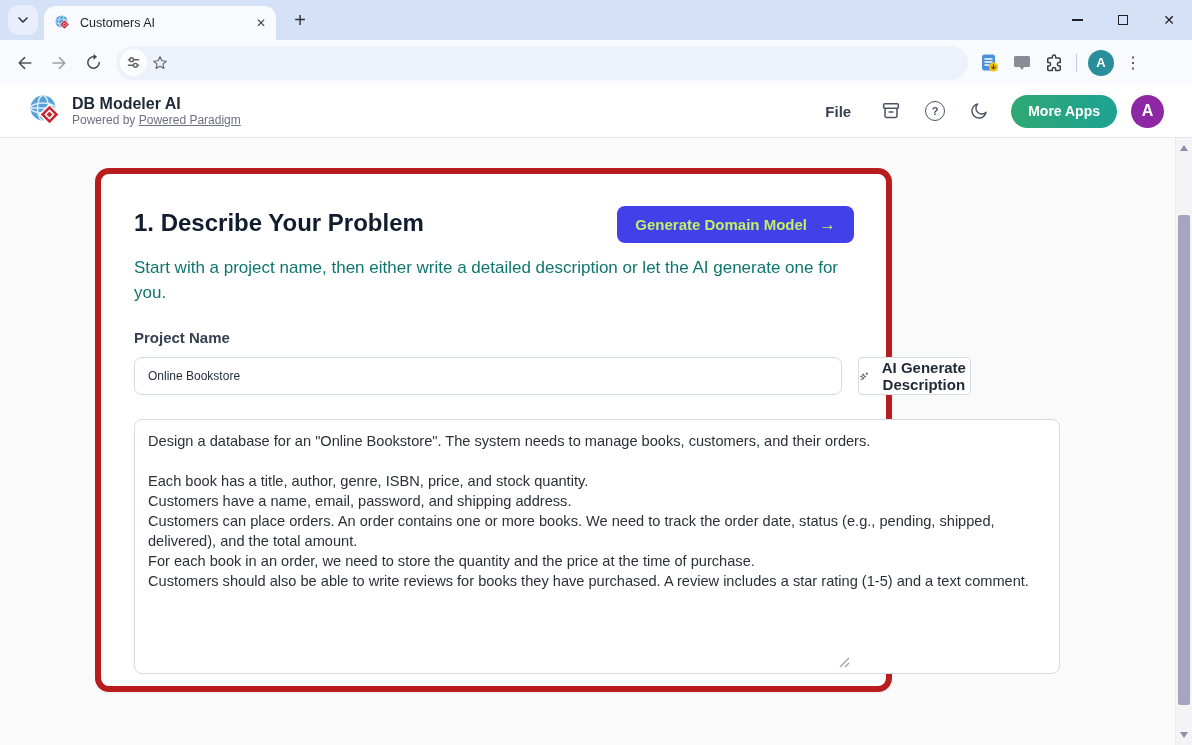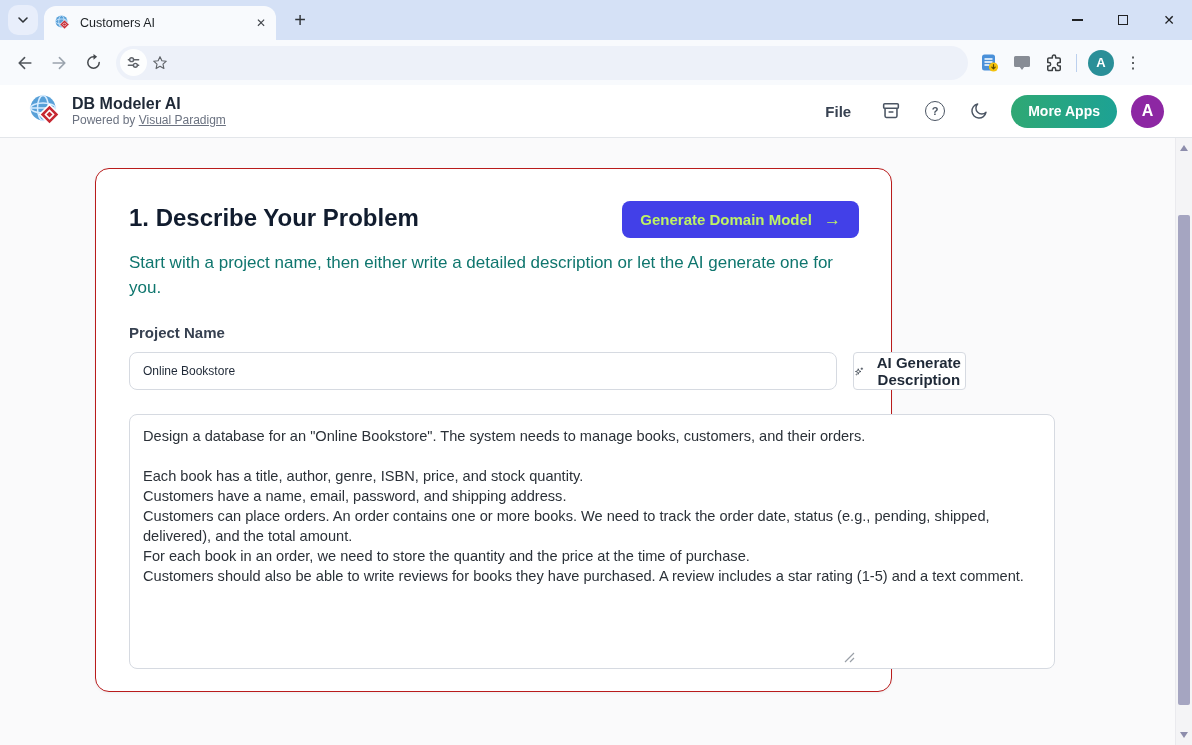--- a/index.html
+++ b/index.html
@@ -39,21 +39,21 @@
   .powered a { color:#6b7280; text-decoration:underline; cursor:pointer; }
   .header-right { margin-left:auto; display:flex; align-items:center; gap:8px; }
   .file-menu { font-size:15px; font-weight:600; color:#374151; padding:6px 14px; border-radius:6px; cursor:pointer; }
   .hdr-icon-btn { width:36px; height:36px; display:grid; place-items:center; border-radius:8px; cursor:pointer; }
   .help-circle { width:20px; height:20px; border:1.7px solid #4b5563; border-radius:50%; display:grid; place-items:center; font-size:11px; font-weight:700; color:#4b5563; }
   .more-apps-btn { height:33px; padding:0 17px; border:none; border-radius:17px; background:linear-gradient(90deg,#2fa874,#1da294); color:#fff; font-size:14px; font-weight:700; font-family:inherit; cursor:pointer; margin-left:6px; }
   .header-avatar { width:33px; height:33px; border-radius:50%; background:#8d27a3; color:#fff; font-size:16px; font-weight:700; display:grid; place-items:center; margin-left:6px; cursor:pointer; }
 
   
   .content { position:relative; height:607px; background:#fafafb; }
-  .card { position:absolute; left:95px; top:30px; width:797px; height:524px; background:#fff; border:1px solid #b91c1c; border-radius:14px; box-shadow:0 1px 3px rgba(16,24,40,.05); padding:34px 32px 0 33px; }
+  .card { position:absolute; left:95px; top:30px; width:797px; height:524px; background:#fff; border:6px solid #b91c1c; border-radius:14px; box-shadow:0 1px 3px rgba(16,24,40,.05); padding:34px 32px 0 33px; }
   .card-top { display:flex; justify-content:space-between; align-items:flex-start; }
   .page-heading { font-size:24px; font-weight:700; color:#111c2e; line-height:30px; }
   .subheading { font-size:17px; color:#0f766e; line-height:25px; max-width:705px; margin-top:12px; }
   .generate-btn { height:37px; padding:12px 18px; border:none; border-radius:8px; background:#4240e8; color:#bef264; font-size:15px; font-weight:700; font-family:inherit; display:flex; align-items:center; gap:12px; cursor:pointer; margin-top:-2px; }
   .generate-arrow { font-size:17px; font-weight:400; }
   .form-label { margin-top:24px; font-size:15px; font-weight:700; color:#374151; line-height:18px; }
   .form-row { display:flex; gap:16px; margin-top:10px; }
   .project-input { flex:0 0 708px; height:38px; border:1px solid #d6dae1; border-radius:8px; padding:0 13px; font-size:12px; color:#1f2937; font-family:inherit; background:#fff; outline:none; }
   .ai-btn { flex:1; height:38px; border:1px solid #d6dae1; border-radius:4px; background:#fff; font-size:15px; font-weight:600; color:#1f2937; font-family:inherit; display:flex; align-items:center; justify-content:center; gap:9px; cursor:pointer; }
   .desc-wrap { position:relative; margin-top:24px; }
@@ -170,21 +170,21 @@
     <ellipse cx="15" cy="15" rx="5.5" ry="12.5" fill="none" stroke="#d7ecff" stroke-width="1.5"></ellipse>
     <ellipse cx="15" cy="15" rx="12.5" ry="5" fill="none" stroke="#d7ecff" stroke-width="1.5"></ellipse>
     <path d="M2.5 15 h25" stroke="#d7ecff" stroke-width="1.5"></path>
     <g transform="rotate(45 21.5 21.5)">
         <rect x="14.5" y="14.5" width="14" height="14" fill="#c62832" stroke="#ffffff" stroke-width="1.6"></rect>
       </g>
     <path d="M17.5 21.5 L21.5 17.5 L25.5 21.5 L21.5 25.5 Z" fill="none" stroke="#ffffff" stroke-width="1.6"></path>
   </svg>
   <div class="title-block">
     <div class="app-title">DB Modeler AI</div>
-    <div class="powered"><span>Powered by </span><a>Visual Paradigm</a></div>
+    <div class="powered"><span>Powered by </span><a>Powered Paradigm</a></div>
   </div>
 
   <div class="header-right">
     <div class="file-menu">File</div>
     <div class="hdr-icon-btn">
       <svg width="22" height="22" viewBox="0 0 24 24">
           <rect x="4" y="4" width="16" height="5" rx="1.2" fill="none" stroke="#4b5563" stroke-width="1.7"></rect>
           <path d="M5.5 9 v8.5 a1.5 1.5 0 0 0 1.5 1.5 h10 a1.5 1.5 0 0 0 1.5 -1.5 V9" fill="none" stroke="#4b5563" stroke-width="1.7"></path>
           <path d="M10 13 h4" stroke="#4b5563" stroke-width="1.7" stroke-linecap="round"></path>
         </svg>

